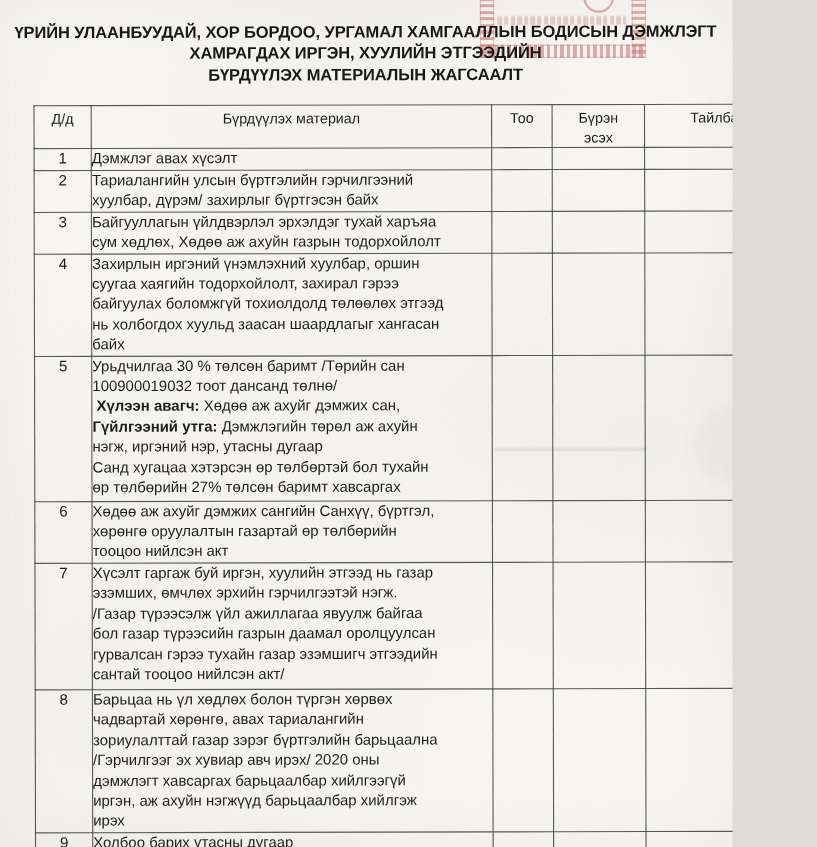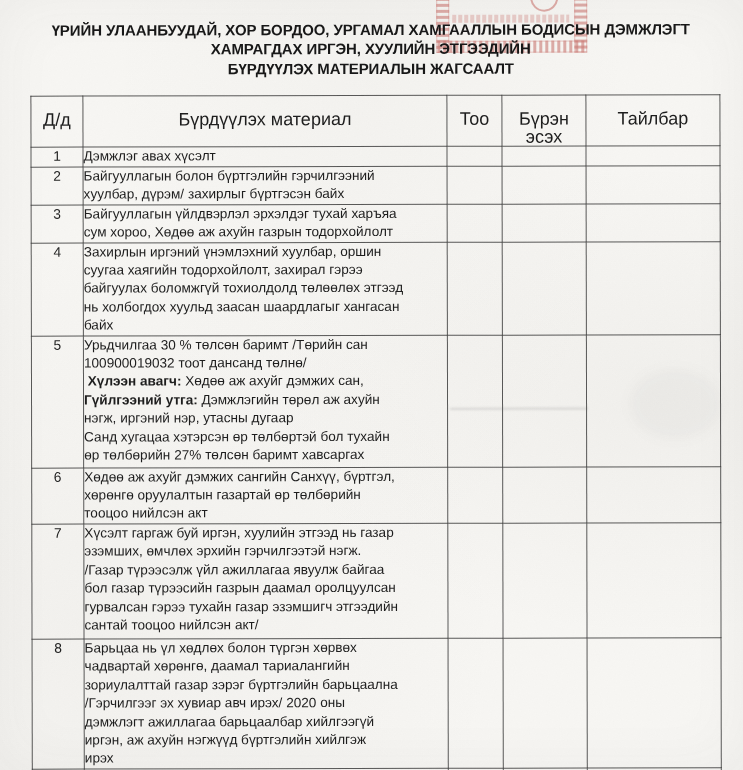--- a/index.html
+++ b/index.html
@@ -2,21 +2,21 @@
 <html style="--stamp-mid: #c05a5499; --stamp-faint: #c05a5466;"><head>
 <meta charset="utf-8">
 <style>
   html,body{margin:0;padding:0;}
   body{
     width:743px;height:770px;
     font-family:"Liberation Sans", sans-serif;
     background:#dddcda;
   }
   .page{
-    position:relative;width:743px;height:770px;overflow:hidden;
+    position:relative;width:666px;height:770px;overflow:hidden;
     background:
       radial-gradient(ellipse at 88% 52%, rgba(125,120,112,0.05), transparent 42%),
       radial-gradient(ellipse at 12% 82%, rgba(125,120,112,0.04), transparent 45%),
       radial-gradient(ellipse at 50% 10%, rgba(140,135,128,0.03), transparent 50%),
       #f7f6f3;
     box-shadow: inset 0 0 60px rgba(60,55,50,0.05);
     color:#1a1a1a;
   }
   .content{position:absolute;inset:0;transform:rotate(-0.12deg);}
 
@@ -58,21 +58,21 @@
   table.mat{
     position:absolute;left:31px;top:95px;width:689px;
     border-collapse:collapse;table-layout:fixed;
     font-size:13.6px;line-height:18.4px;color:#1c1c1c;
   }
   table.mat th, table.mat td{
     border:1px solid rgba(48,48,48,0.8);
     padding:0;vertical-align:top;
   }
   table.mat th{
-    font-weight:normal;padding-top:15px;font-size:18px;line-height:17.5px;
+    font-weight:normal;padding-top:3px;font-size:13px;line-height:17.5px;
   }
   td.num{text-align:center;vertical-align:middle;font-size:13.8px;}
   td.mat-cell{padding:1px 2px 1px 7px;}
   td.mat-cell .ln{white-space:nowrap;}
   td.mat-cell b{font-weight:bold;}
 
   
   .smudge{position:absolute;pointer-events:none;}
   .smudge-line{
     left:450px;top:408px;width:138px;height:2px;
@@ -138,32 +138,32 @@
             <td class="mat-cell">
               <div class="ln"><span>Дэмжлэг авах хүсэлт</span></div>
             </td>
             <td></td>
             <td></td>
             <td></td>
           </tr>
           <tr style="height: 36px;">
             <td class="num">2</td>
             <td class="mat-cell">
-              <div class="ln"><span>Байгууллагын болон бүртгэлийн гэрчилгээний</span></div>
+              <div class="ln"><span>Тариалангийн улсын бүртгэлийн гэрчилгээний</span></div>
               <div class="ln"><span>хуулбар, дүрэм/ захирлыг бүртгэсэн байх</span></div>
             </td>
             <td></td>
             <td></td>
             <td></td>
           </tr>
           <tr style="height: 37px;">
             <td class="num">3</td>
             <td class="mat-cell">
               <div class="ln"><span>Байгууллагын үйлдвэрлэл эрхэлдэг тухай харъяа</span></div>
-              <div class="ln"><span>сум хороо, Хөдөө аж ахуйн газрын тодорхойлолт</span></div>
+              <div class="ln"><span>сум хөдлөх, Хөдөө аж ахуйн газрын тодорхойлолт</span></div>
             </td>
             <td></td>
             <td></td>
             <td></td>
           </tr>
           <tr style="height: 90px;">
             <td class="num">4</td>
             <td class="mat-cell">
               <div class="ln"><span>Захирлын иргэний үнэмлэхний хуулбар, оршин</span></div>
               <div class="ln"><span>суугаа хаягийн тодорхойлолт, захирал гэрээ</span></div>
@@ -212,25 +212,25 @@
               <div class="ln"><span>сантай тооцоо нийлсэн акт/</span></div>
             </td>
             <td></td>
             <td></td>
             <td></td>
           </tr>
           <tr style="height: 127px;">
             <td class="num">8</td>
             <td class="mat-cell">
               <div class="ln"><span>Барьцаа нь үл хөдлөх болон түргэн хөрвөх</span></div>
-              <div class="ln"><span>чадвартай хөрөнгө, даамал тариалангийн</span></div>
+              <div class="ln"><span>чадвартай хөрөнгө, авах тариалангийн</span></div>
               <div class="ln"><span>зориулалттай газар зэрэг бүртгэлийн барьцаална</span></div>
               <div class="ln"><span>/Гэрчилгээг эх хувиар авч ирэх/ 2020 оны</span></div>
-              <div class="ln"><span>дэмжлэгт ажиллагаа барьцаалбар хийлгээгүй</span></div>
-              <div class="ln"><span>иргэн, аж ахуйн нэгжүүд бүртгэлийн хийлгэж</span></div>
+              <div class="ln"><span>дэмжлэгт хавсаргах барьцаалбар хийлгээгүй</span></div>
+              <div class="ln"><span>иргэн, аж ахуйн нэгжүүд барьцаалбар хийлгэж</span></div>
               <div class="ln"><span>ирэх</span></div>
             </td>
             <td></td>
             <td></td>
             <td></td>
           </tr>
           <tr style="height: 19px;">
             <td class="num">9</td>
             <td class="mat-cell">
               <div class="ln"><span>Холбоо барих утасны дугаар</span></div>

